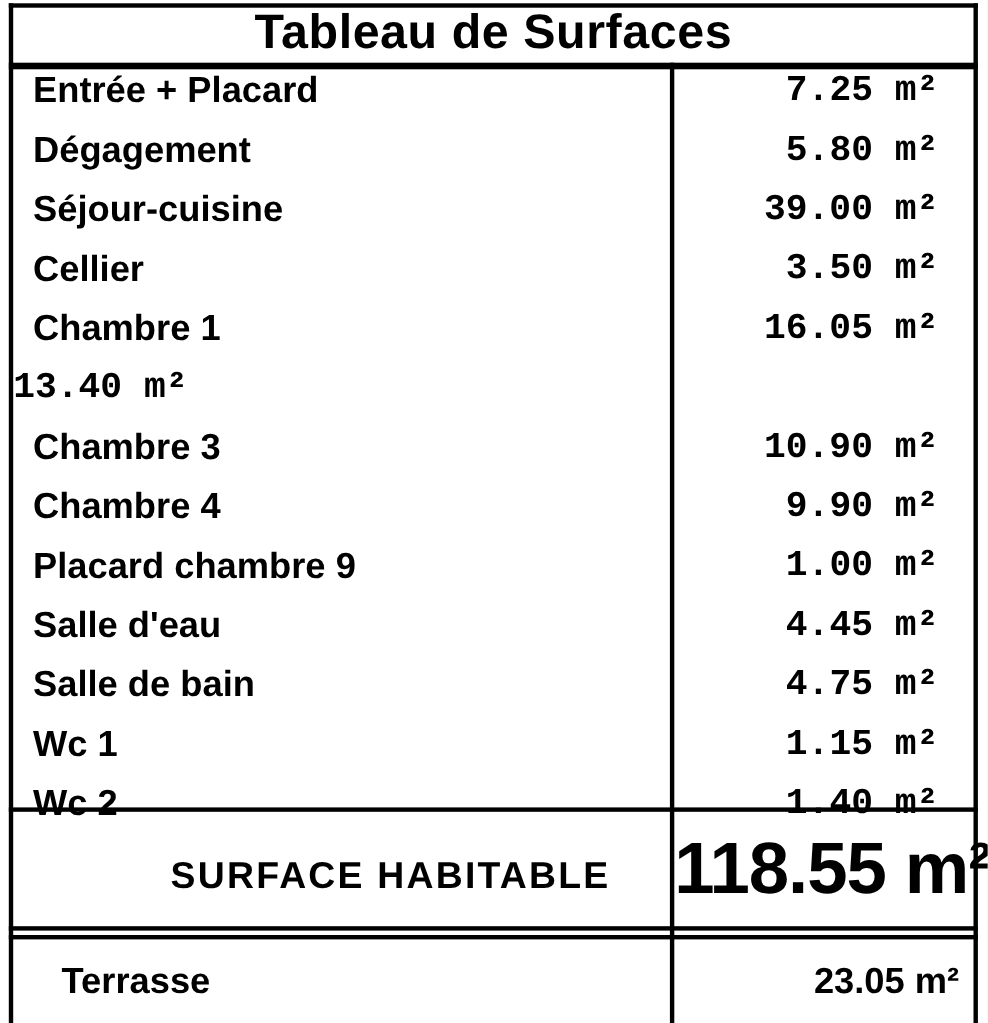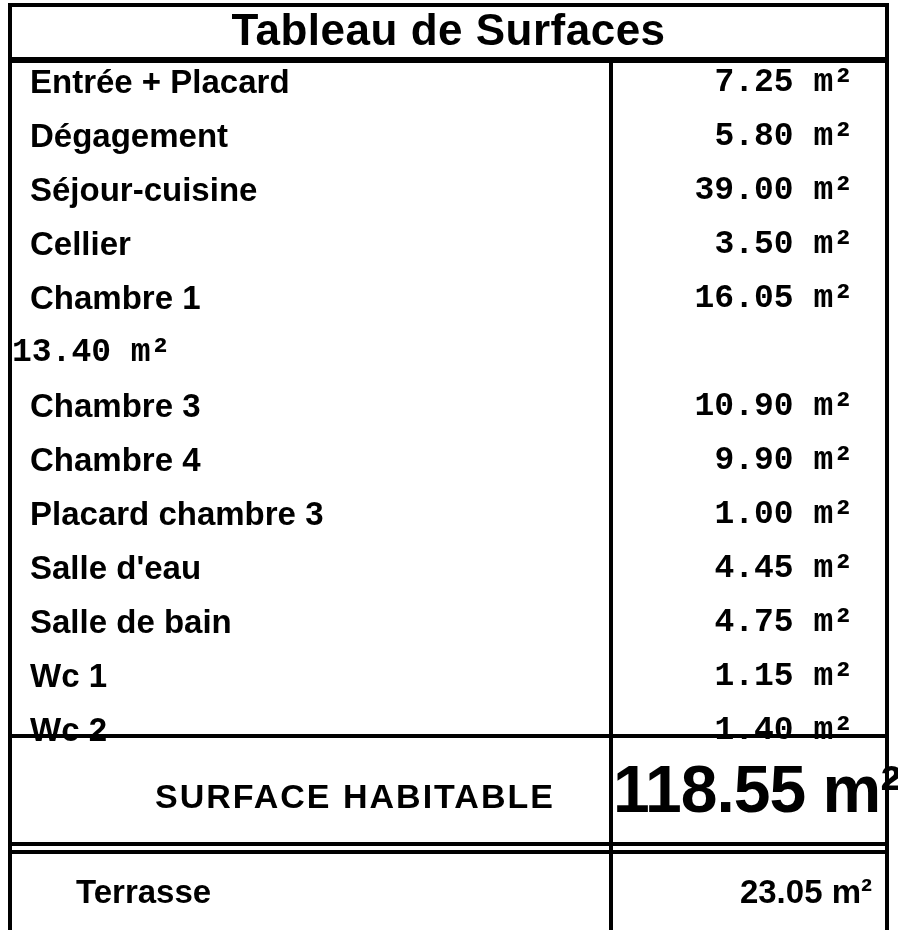--- a/index.html
+++ b/index.html
@@ -53,21 +53,21 @@
     position:absolute;left:613px;top:736px;width:285px;height:106px;
     display:flex;align-items:center;
     font-size:66px;font-weight:bold;letter-spacing:-1px;
     white-space:nowrap;z-index:6;
   }
   .terrace{
     position:absolute;left:12px;top:854px;width:874px;height:76px;
     display:flex;align-items:center;justify-content:space-between;
     font-size:33px;font-weight:bold;
   }
-  .terrace .lbl{padding-left:64px;white-space:nowrap;}
+  .terrace .lbl{padding-left:44px;white-space:nowrap;}
   .terrace .val{padding-right:14px;white-space:nowrap;}
 </style>
 </head>
 <body>
 
 <div class="page">
 
   <div class="hline b-top"></div>
   <div class="vline b-left"></div>
   <div class="vline b-right"></div>
@@ -115,21 +115,21 @@
     <span class="lbl">Chambre 3</span>
     <span class="val">10.90 m²</span>
   </div>
 
   <div class="row">
     <span class="lbl">Chambre 4</span>
     <span class="val">9.90 m²</span>
   </div>
 
   <div class="row">
-    <span class="lbl">Placard chambre 3</span>
+    <span class="lbl">Placard chambre 9</span>
     <span class="val">1.00 m²</span>
   </div>
 
   <div class="row">
     <span class="lbl">Salle d'eau</span>
     <span class="val">4.45 m²</span>
   </div>
 
   <div class="row">
     <span class="lbl">Salle de bain</span>

